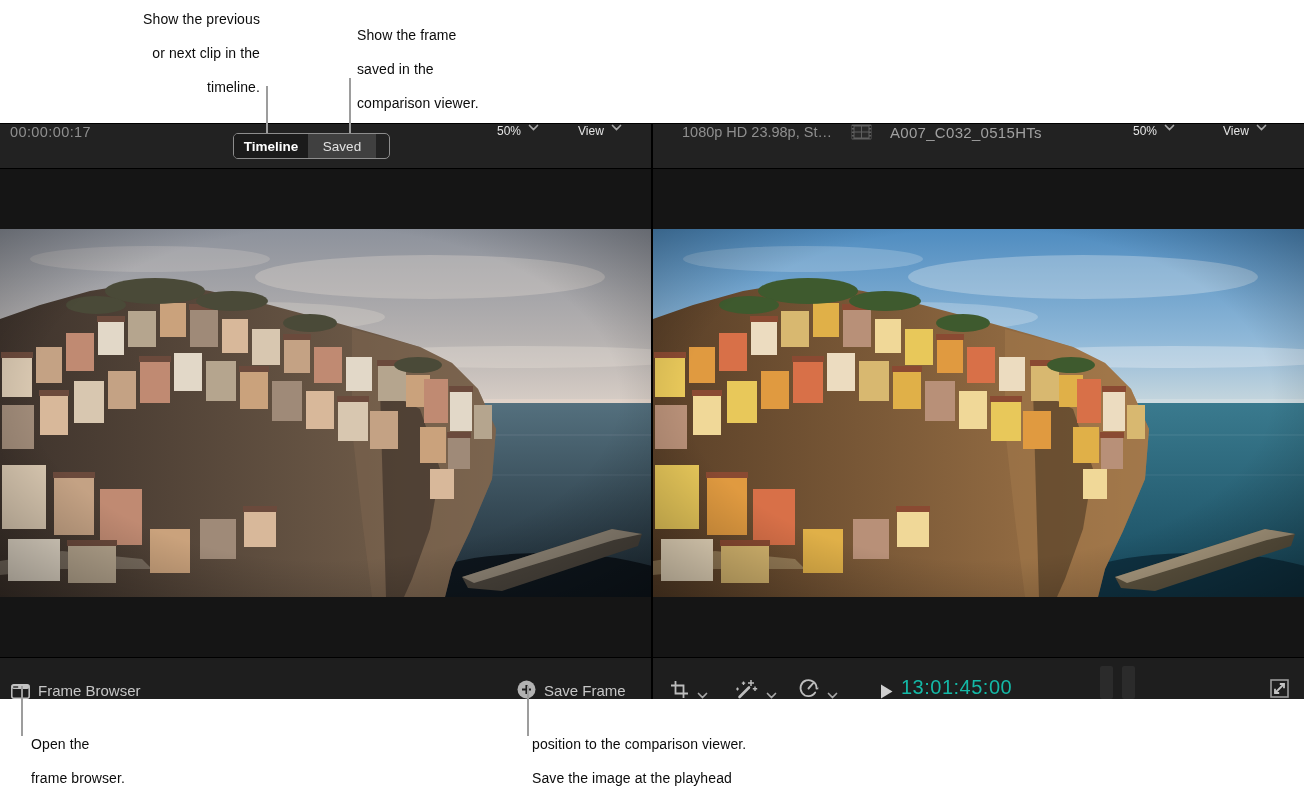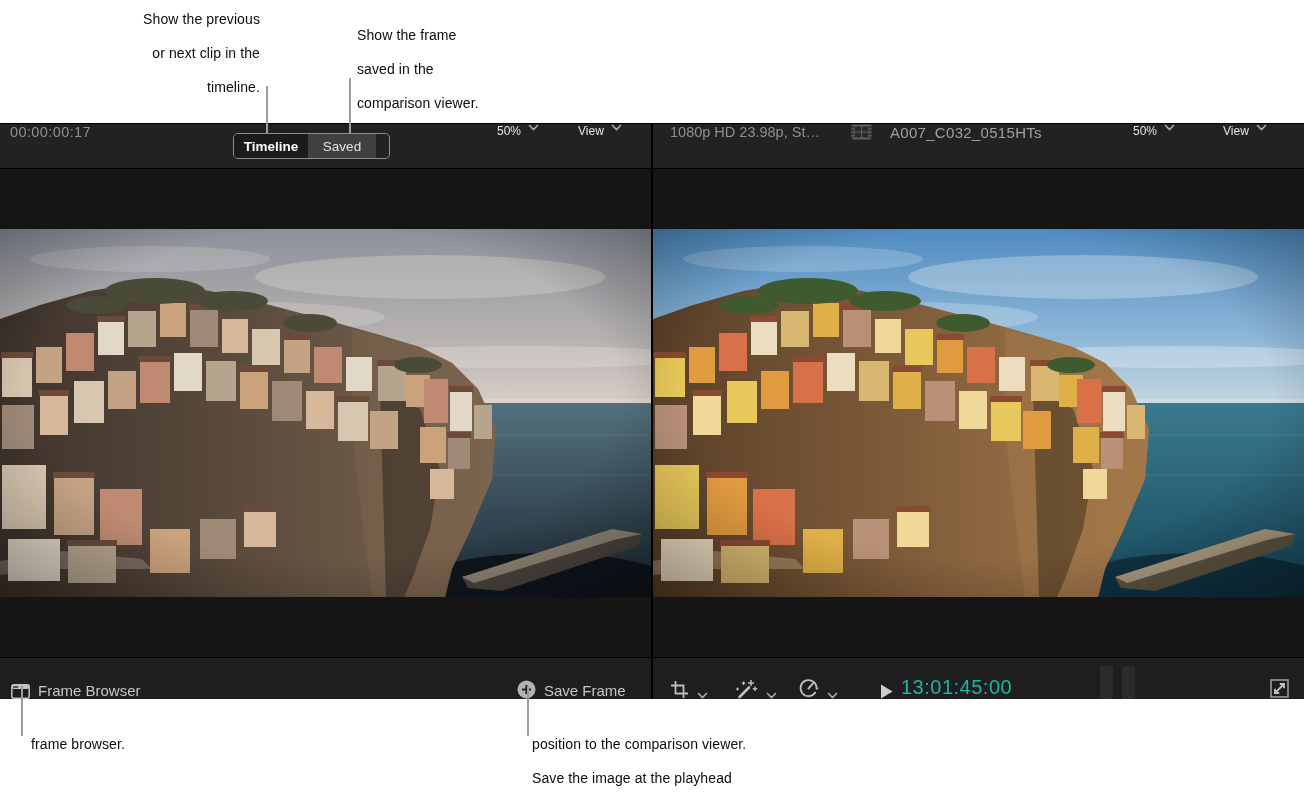--- a/index.html
+++ b/index.html
@@ -14,21 +14,21 @@
   
   .app{position:absolute;left:0;top:123px;width:1304px;height:575px;background:var(--viewer-bg);border-top:1px solid #000;box-sizing:border-box;z-index:10;}
 
   
   .toolbar{display:flex;height:45px;background:var(--bar-bg);border-bottom:1px solid #000;box-sizing:border-box;}
   .toolbar .sect{position:relative;width:651px;height:100%;}
   .vdiv{width:2px;background:#000;height:100%;}
   .tb-item{position:absolute;top:0;height:44px;display:flex;gap:7px;}
   .tc-small{color:var(--text-dim);font-size:14.5px;letter-spacing:.4px;}
   .menu-label{color:var(--text-bright);font-size:12px;}
-  .gray-label{color:var(--text-dim);font-size:14.5px;}
+  .gray-label{color:var(--text-dim);font-size:14.5px;margin-left:12px;}
   .clipname{color:#a0a0a0;font-size:15px;letter-spacing:.3px;}
   .chev{display:inline-block;}
 
   
   .toggle{position:absolute;left:233px;top:9px;width:157px;height:26px;display:flex;border:1px solid #8d8d8d;border-radius:5px;overflow:hidden;box-sizing:border-box;}
   .seg{display:flex;align-items:center;justify-content:center;font-size:13.5px;height:100%;box-sizing:border-box;}
   .seg.sel{background:#1b1b1b;color:#fff;font-weight:700;width:74px;text-align:center;}
   .seg.unsel{background:#404040;color:#e2e2e2;width:68px;}
 
   
@@ -54,20 +54,21 @@
     <div>Show the previous</div>
     <div>or next clip in the</div>
     <div>timeline.</div>
   </div>
   <div class="callout" style="left:357px;top:18px;width:320px;">
     <div>Show the frame</div>
     <div>saved in the</div>
     <div>comparison viewer.</div>
   </div>
   <div class="callout" style="left:31px;top:727px;width:260px;">
+    <div>Open the</div>
     <div>frame browser.</div>
   </div>
   <div class="callout" style="left:532px;top:727px;width:460px;">
     <div>position to the comparison viewer.</div>
     <div>Save the image at the playhead</div>
   </div>
 
   <div class="callout-line" style="left:266px;top:86px;height:47px;"></div>
   <div class="callout-line" style="left:349px;top:78px;height:55px;"></div>
   <div class="callout-line" style="left:21px;top:686px;height:50px;"></div>

